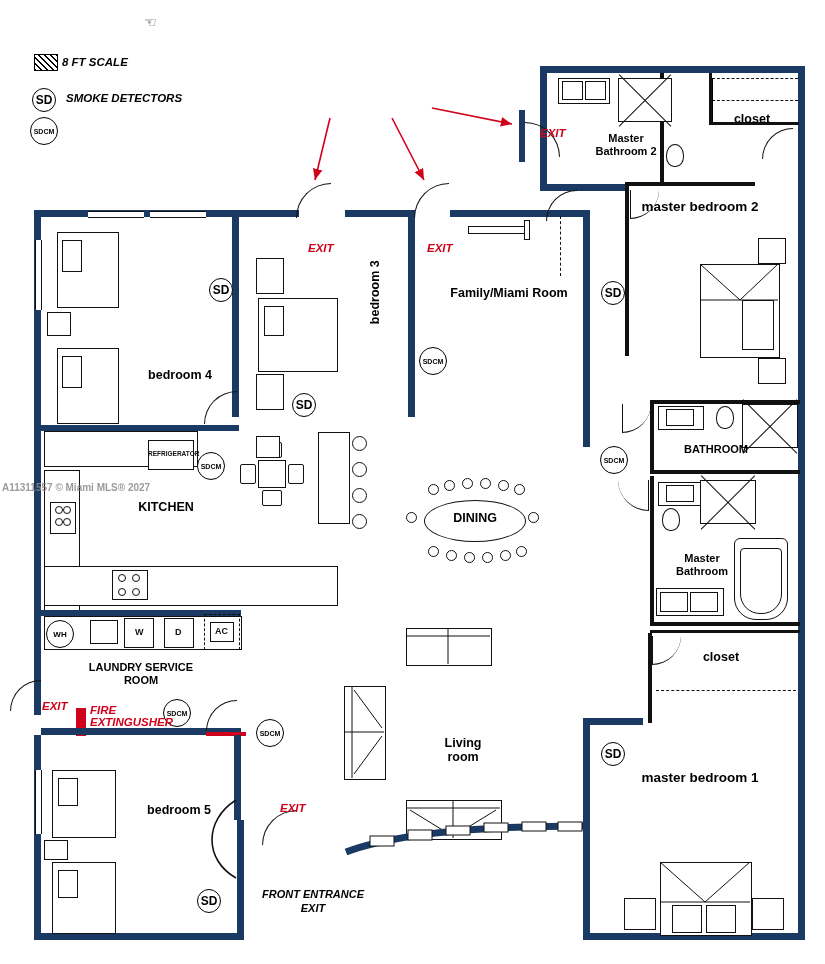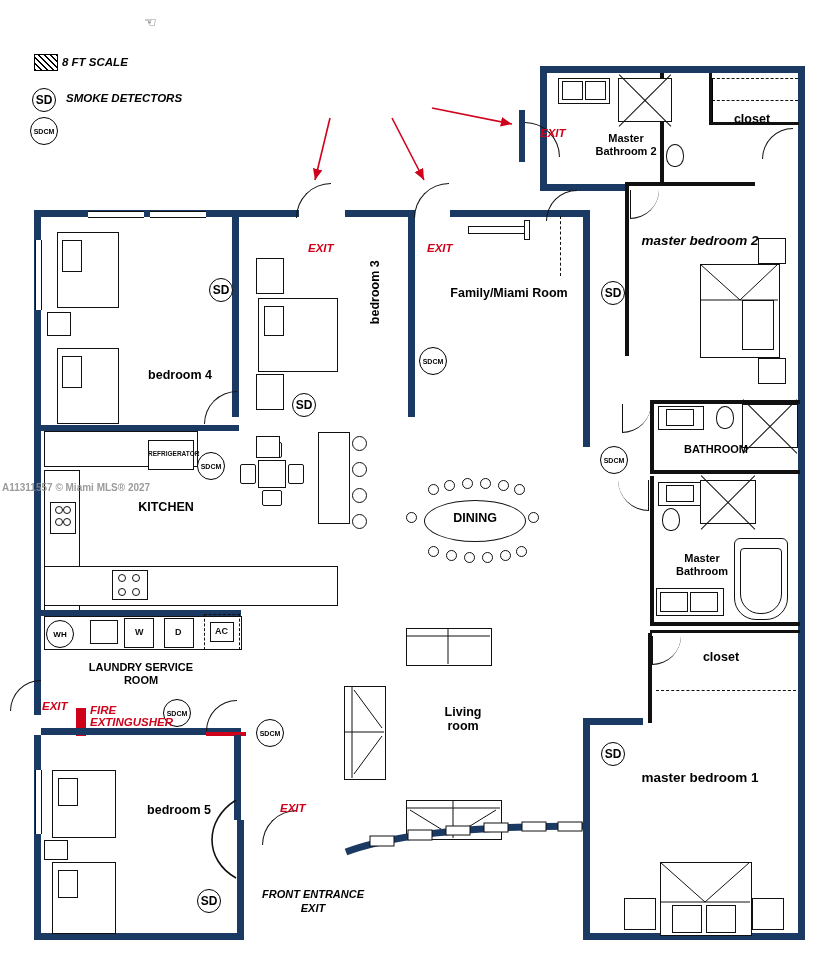--- a/index.html
+++ b/index.html
@@ -115,21 +115,21 @@
 
   <div class="room-label small" style="left:588px;top:132px;width:76px;">Master Bathroom 2</div>
   <div class="room-label mid" style="left:722px;top:112px;width:60px;">closet</div>
   <div class="dash" style="left:712px;top:78px;width:86px;"></div>
   <div class="dash" style="left:712px;top:100px;width:86px;"></div>
   <div class="thin" style="left:712px;top:78px;width:1px;height:44px;"></div>
 
   <div class="doorTL" style="left:762px;top:128px;width:30px;height:30px;"></div>
   <div class="door" style="left:630px;top:190px;width:28px;height:28px;"></div>
 
-  <div class="room-label big" style="left:640px;top:233px;width:120px;font-style:italic;">master bedroom 2</div>
+  <div class="room-label big" style="left:640px;top:199px;width:120px;">master bedroom 2</div>
 
   <div class="bed" style="left:700px;top:264px;width:78px;height:92px;"></div>
   <div class="pillow" style="left:742px;top:300px;width:30px;height:48px;"></div>
   <div class="nstand" style="left:758px;top:238px;width:26px;height:24px;"></div>
   <div class="nstand" style="left:758px;top:358px;width:26px;height:24px;"></div>
   <svg class="abs" style="left:700px;top:264px;width:80px;height:94px;">
     <path d="M0,36 L78,36" stroke="#111" stroke-width="1"></path>
     <path d="M0,0 L40,36" stroke="#111" stroke-width="1"></path>
     <path d="M78,0 L40,36" stroke="#111" stroke-width="1"></path>
   </svg>
@@ -351,21 +351,21 @@
   <div class="circle-seat" style="left:516px;top:546px;"></div>
   <div class="circle-seat" style="left:406px;top:512px;"></div>
   <div class="circle-seat" style="left:528px;top:512px;"></div>
 
   <div class="circle-seat" style="left:352px;top:436px;width:13px;height:13px;"></div>
   <div class="circle-seat" style="left:352px;top:462px;width:13px;height:13px;"></div>
   <div class="circle-seat" style="left:352px;top:488px;width:13px;height:13px;"></div>
   <div class="circle-seat" style="left:352px;top:514px;width:13px;height:13px;"></div>
   <div class="box thinb" style="left:256px;top:436px;width:22px;height:20px;"></div>
 
-  <div class="room-label mid" style="left:428px;top:705px;width:70px;text-align:center;">
+  <div class="room-label mid" style="left:428px;top:736px;width:70px;text-align:center;">
     <span>Living room</span>
   </div>
 
   <div class="sofa" style="left:406px;top:628px;width:84px;height:36px;"></div>
   <svg class="abs" style="left:406px;top:628px;width:86px;height:38px;">
     <path d="M42,0 L42,36" stroke="#111" stroke-width="1"></path>
     <path d="M0,8 L84,8" stroke="#111" stroke-width="1"></path>
   </svg>
   <div class="sofa" style="left:344px;top:686px;width:40px;height:92px;"></div>
   <svg class="abs" style="left:344px;top:686px;width:42px;height:94px;">

